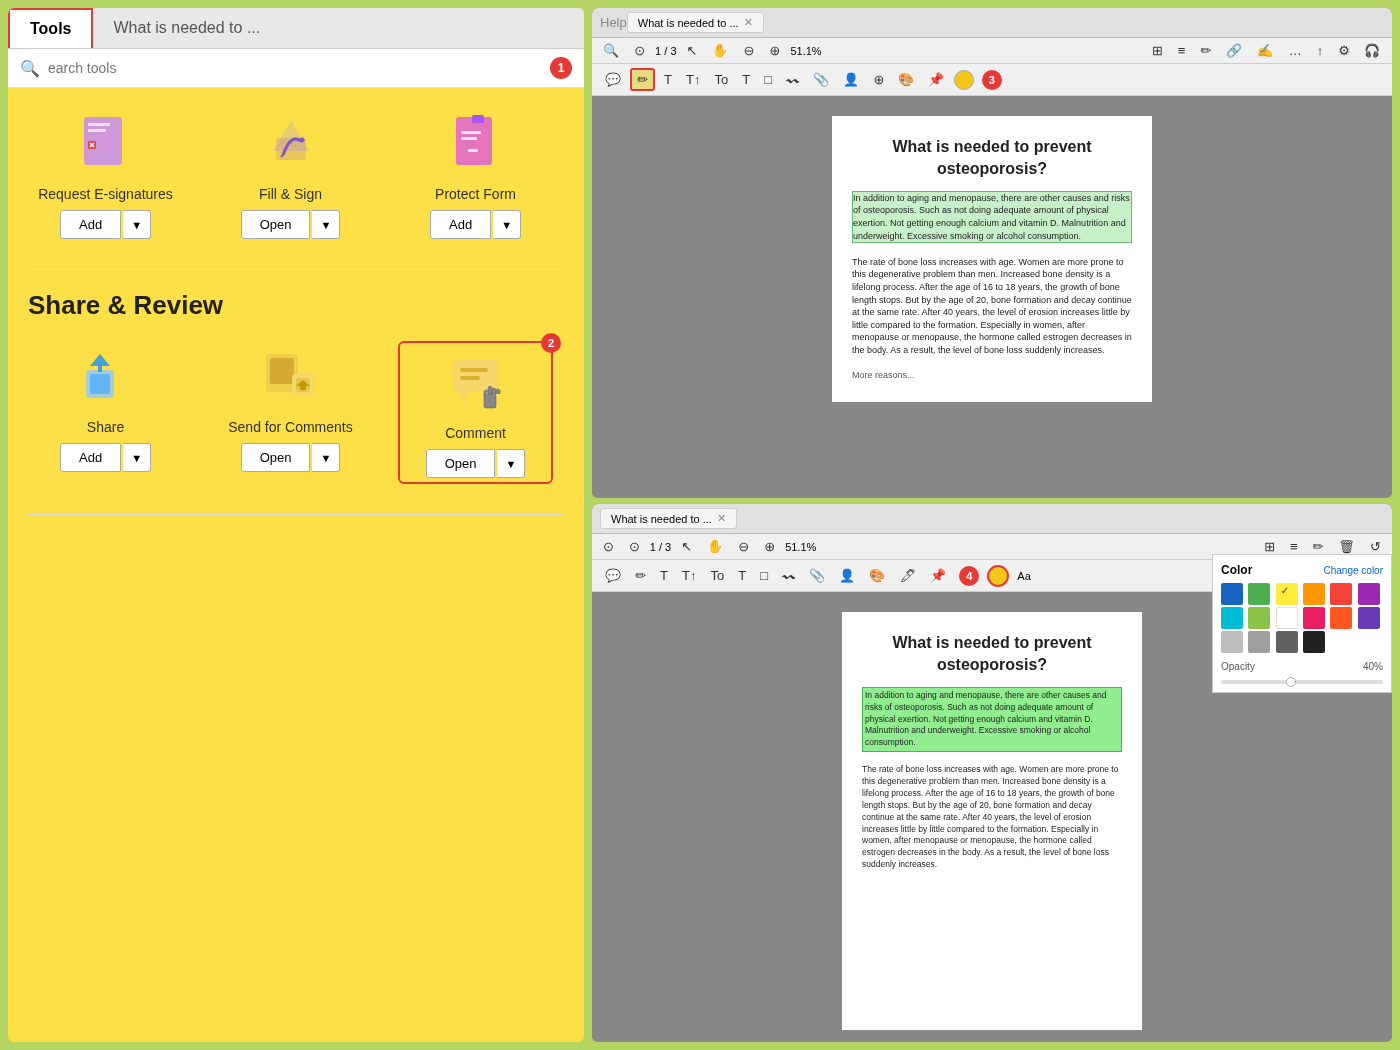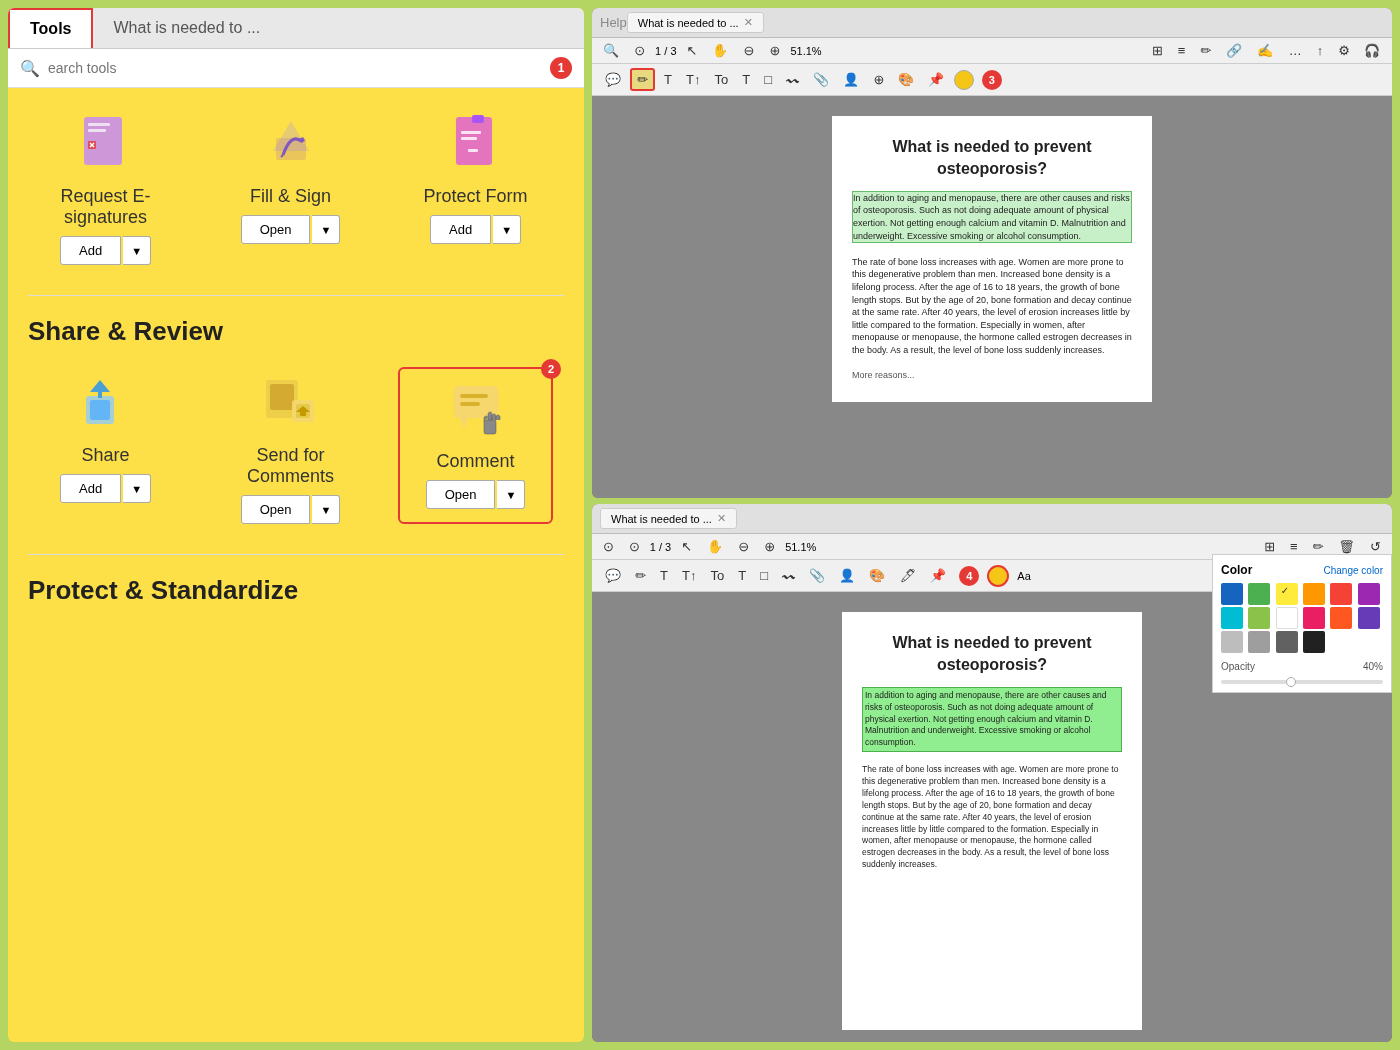--- a/index.html
+++ b/index.html
@@ -104,21 +104,21 @@
 
     .tool-icon {
       width: 70px;
       height: 70px;
       display: flex;
       align-items: center;
       justify-content: center;
     }
 
     .tool-label {
-      font-size: 18px;
+      font-size: 14px;
       color: #333;
       text-align: center;
     }
 
     .tool-buttons {
       display: flex;
       gap: 2px;
     }
 
     .btn-main {
@@ -470,21 +470,20 @@
         <div class="tool-label">Comment</div>
         <div class="tool-buttons">
           <button class="btn-main">Open</button>
           <button class="btn-dropdown">▼</button>
         </div>
       </div>
     </div>
 
     <hr class="divider">
 
-    <div class="section-title">Protect &amp; Standardize</div>
   </div>
 </div>
 
 <div class="right-panel">
 
   <div class="pdf-viewer">
 
     <div class="top-tab-bar">
       <span style="font-size:13px;color:#888;">Help</span>
       <div class="top-tab">

